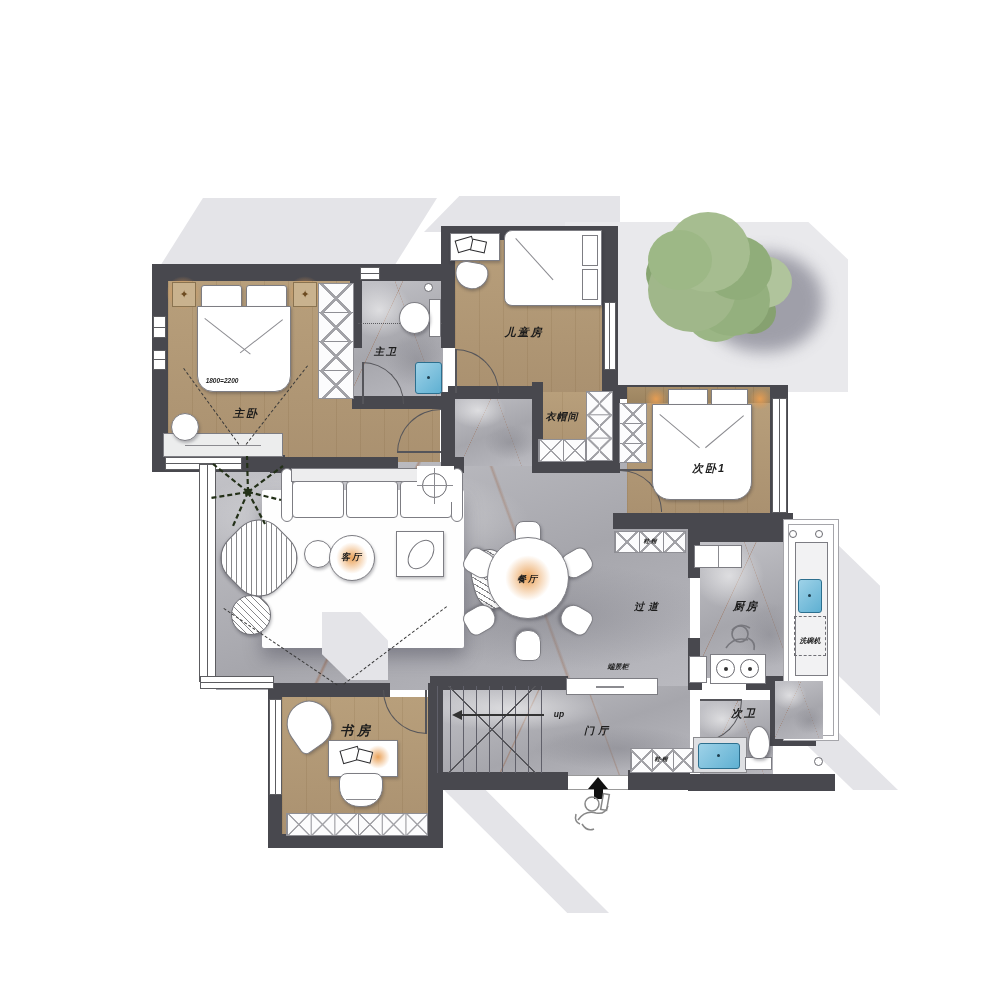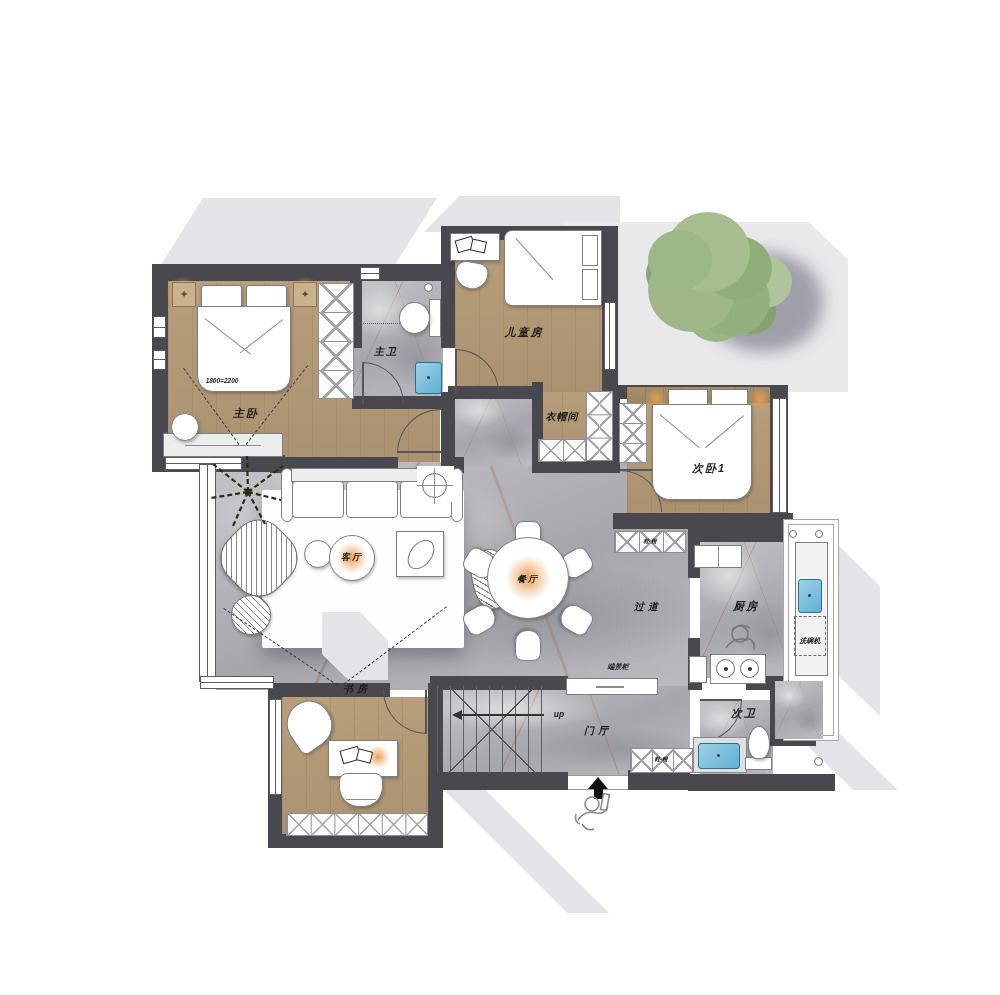--- a/index.html
+++ b/index.html
@@ -305,21 +305,21 @@
 
   <div class="lbl" style="left:246px;top:413px;">主卧</div>
   <div class="lbl" style="left:386px;top:352px;font-size:10px;">主卫</div>
   <div class="lbl" style="left:524px;top:332px;">儿童房</div>
   <div class="lbl" style="left:562px;top:417px;font-size:10px;letter-spacing:1px;">衣帽间</div>
   <div class="lbl" style="left:709px;top:468px;">次卧1</div>
   <div class="lbl" style="left:352px;top:557px;font-size:9px;">客厅</div>
   <div class="lbl" style="left:528px;top:579px;font-size:9px;">餐厅</div>
   <div class="lbl" style="left:648px;top:607px;font-size:10px;letter-spacing:4px;">过道</div>
   <div class="lbl" style="left:746px;top:606px;">厨房</div>
-  <div class="lbl" style="left:357px;top:689px;font-size:10px;letter-spacing:4px;">书房</div>
+  <div class="lbl" style="left:357px;top:730px;font-size:13px;letter-spacing:4px;">书房</div>
   <div class="lbl" style="left:598px;top:731px;font-size:10px;letter-spacing:4px;">门厅</div>
   <div class="lbl" style="left:744px;top:713px;">次卫</div>
 
   <div class="lbl sm" style="left:222px;top:381px;font-size:6.5px;">1800=2200</div>
   <div class="lbl sm" style="left:559px;top:714px;font-size:8.5px;">up</div>
   <div class="lbl sm" style="left:810px;top:640px;">洗碗机</div>
   <div class="lbl sm" style="left:618px;top:666px;">端景柜</div>
   <div class="lbl sm" style="left:650px;top:542px;font-size:5.5px;">鞋·帽</div>
   <div class="lbl sm" style="left:661px;top:760px;font-size:5.5px;">鞋·帽</div>
 

